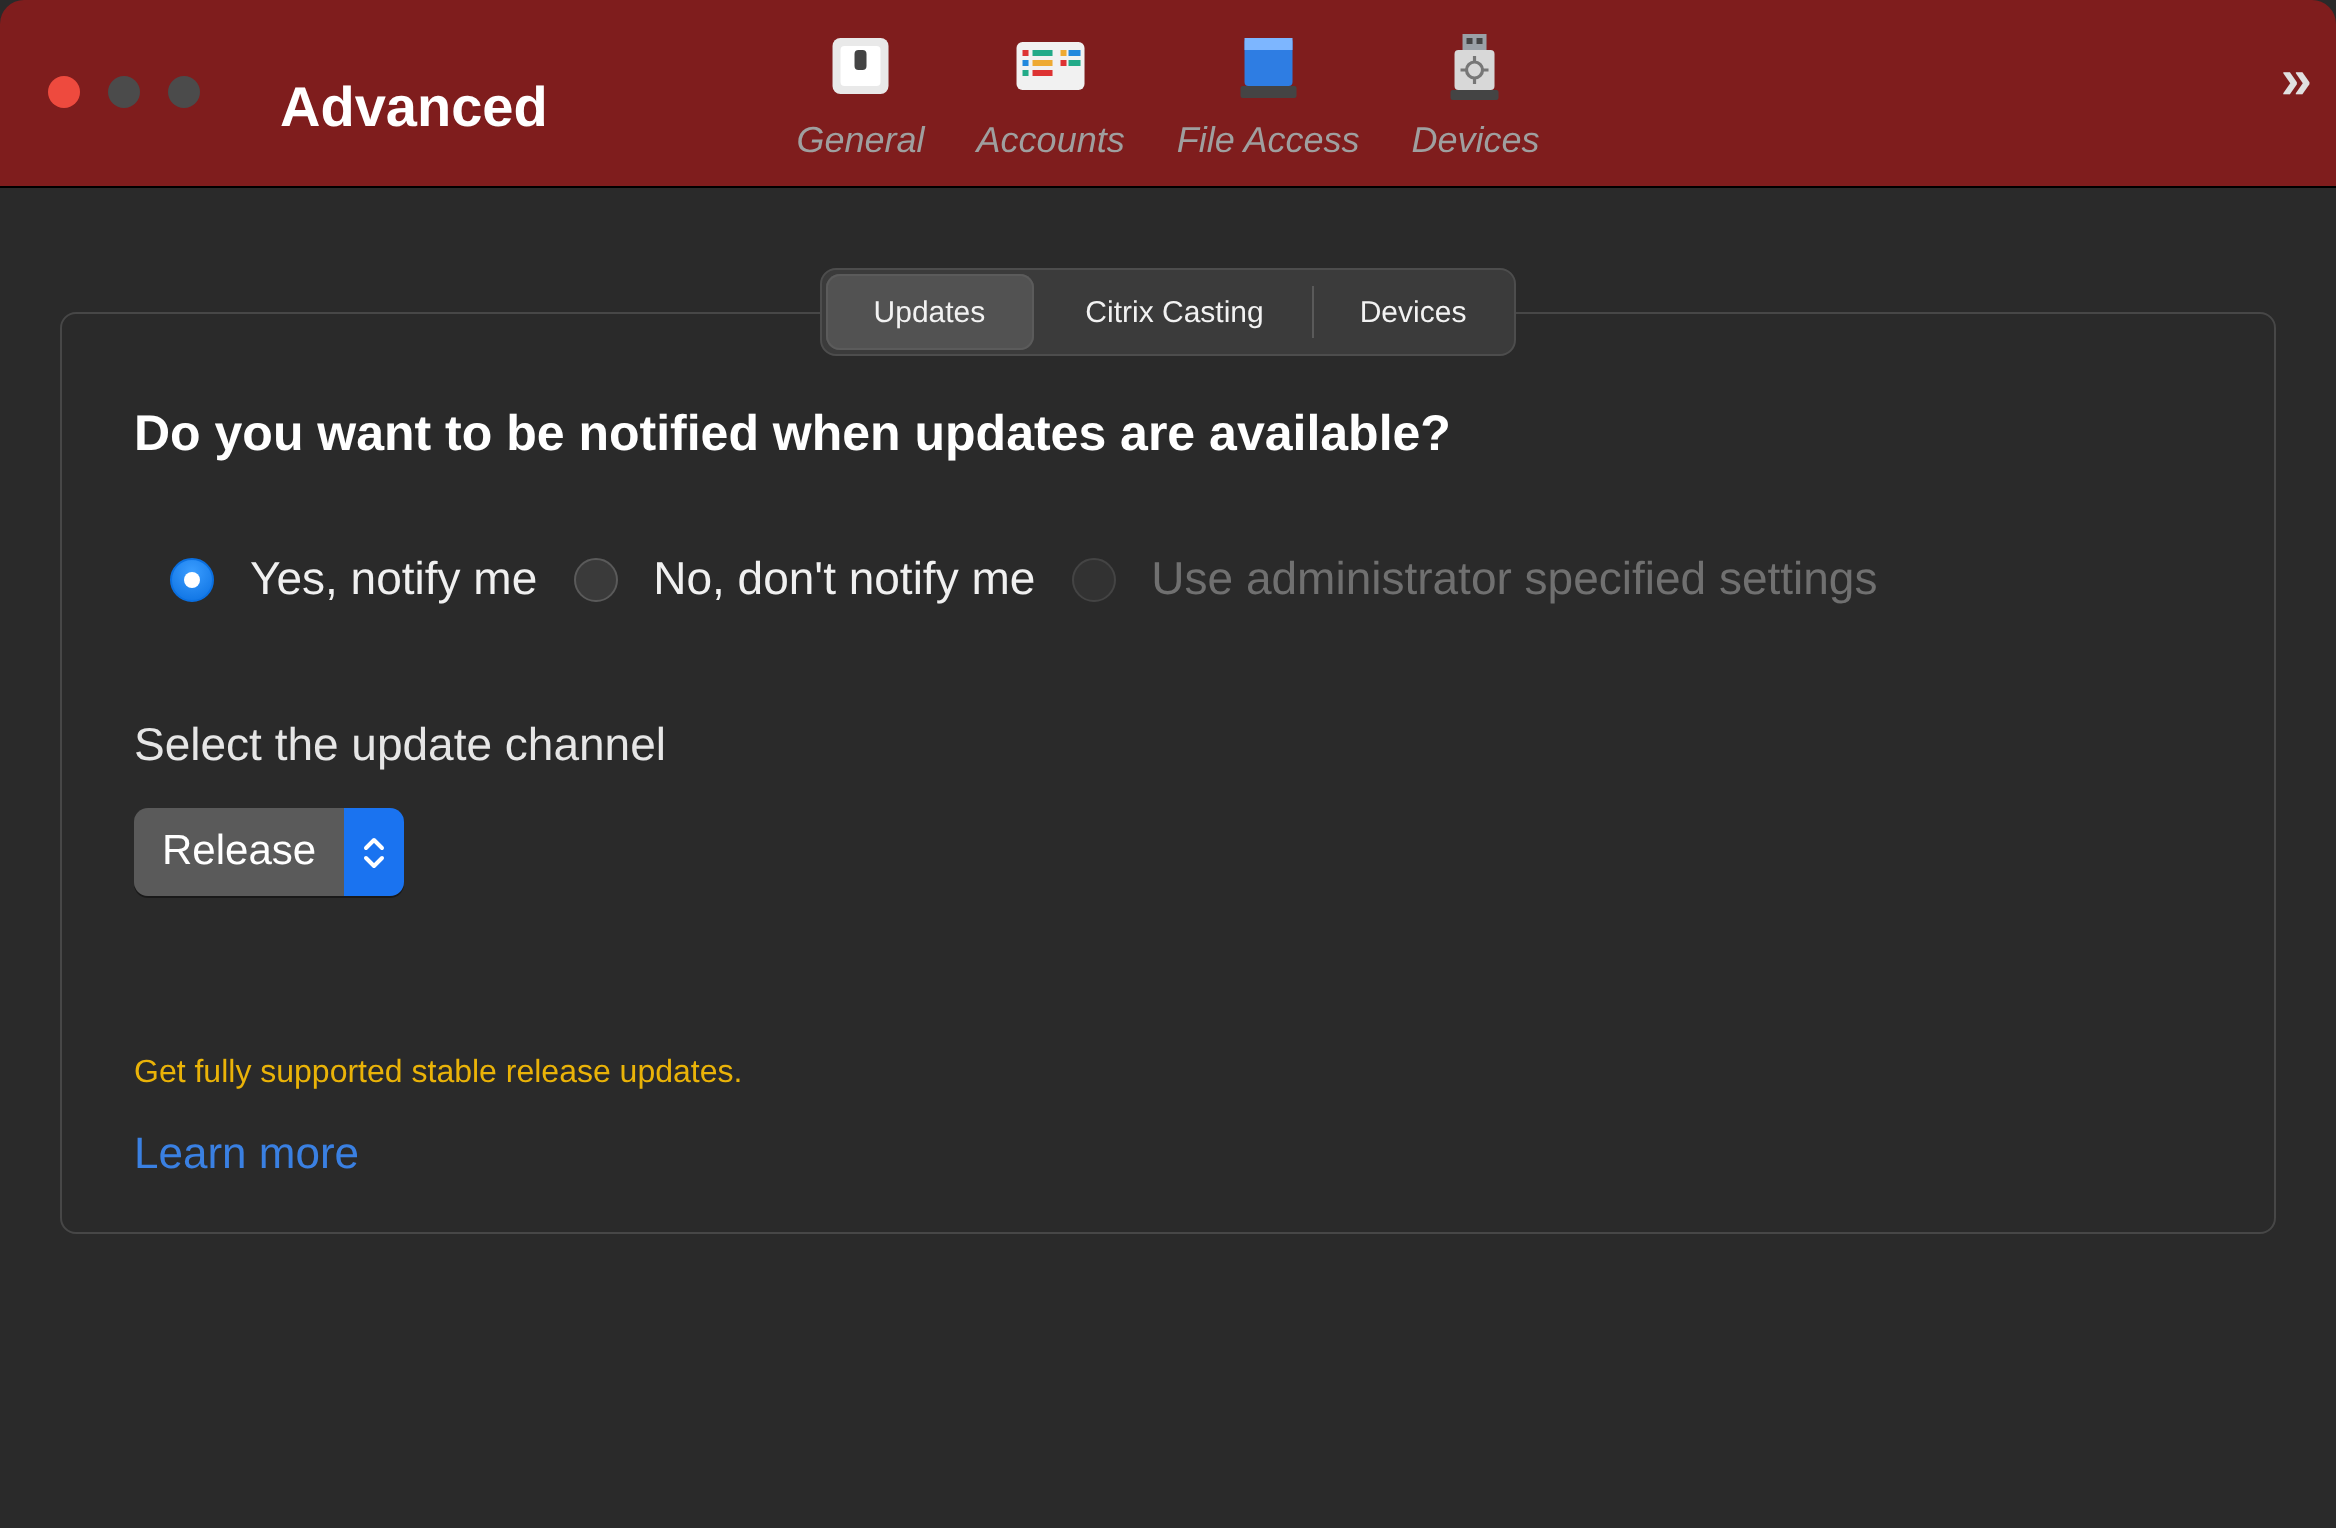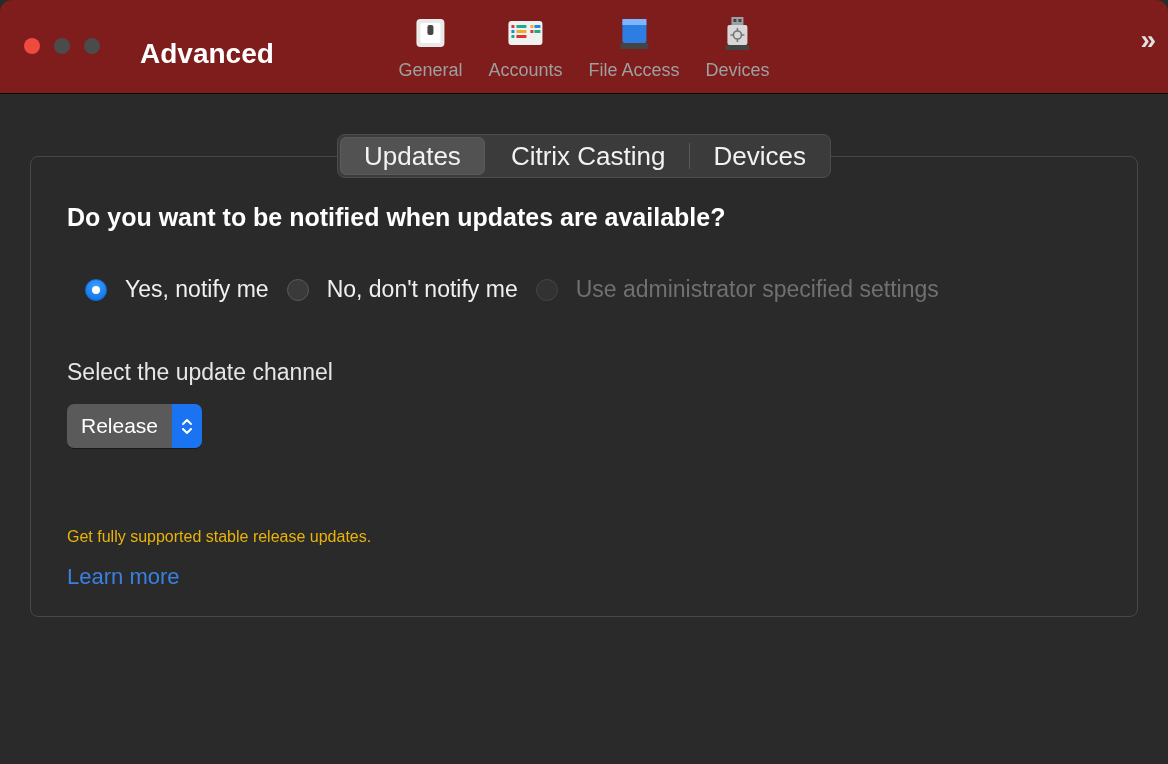--- a/index.html
+++ b/index.html
@@ -43,20 +43,21 @@
       color: #fff;
       margin-left: 40px;
     }
     .toolbar-center {
       position: absolute;
       left: 50%; transform: translateX(-50%);
       top: 12px;
       display: flex;
       gap: 14px;
       align-items: flex-start;
+      font-style: italic;
     }
     .toolbar-item {
       display: flex; flex-direction: column; align-items: center;
       width: auto;
       padding: 0 6px;
       cursor: default;
     }
     .toolbar-item .ti-icon {
       width: 42px; height: 42px;
       display: flex; align-items: center; justify-content: center;
@@ -85,21 +86,21 @@
       background: #3b3b3b;
       border-radius: 8px;
       border: 1px solid #4d4d4d;
       height: 44px;
       align-items: stretch;
       overflow: hidden;
     }
     .segmented .seg {
       padding: 0 24px;
       display: flex; align-items: center;
-      font-size: 26px;
+      font-size: 15px;
       color: #f2f2f2;
       position: relative;
       cursor: default;
     }
     .segmented .seg.active {
       background: #525252;
       border-radius: 7px;
       margin: 2px;
       box-shadow: inset 0 0 0 1px #5b5b5b;
     }

